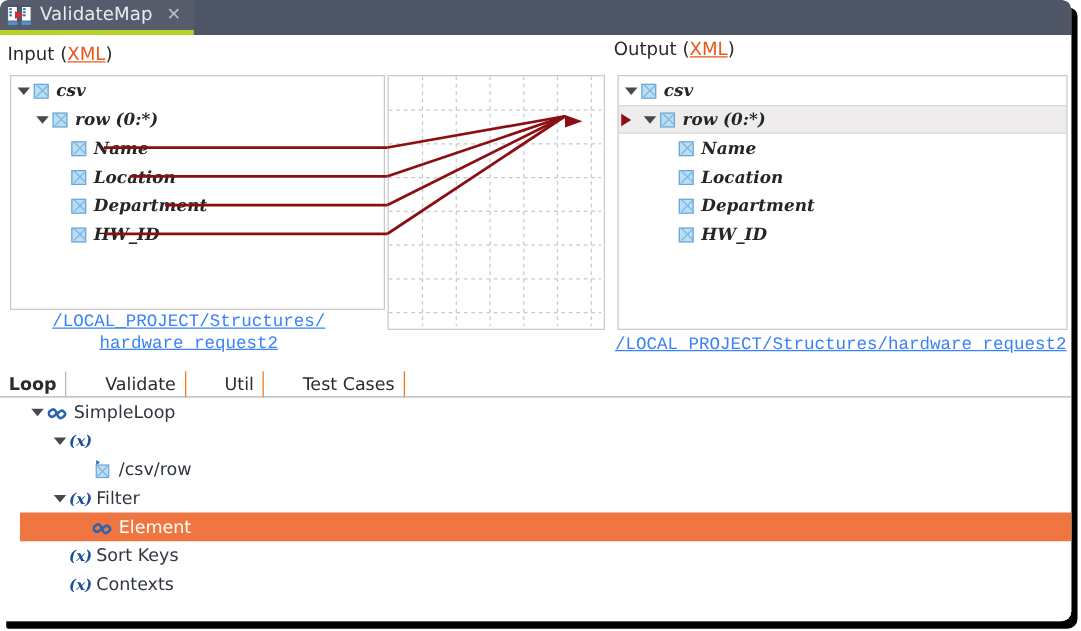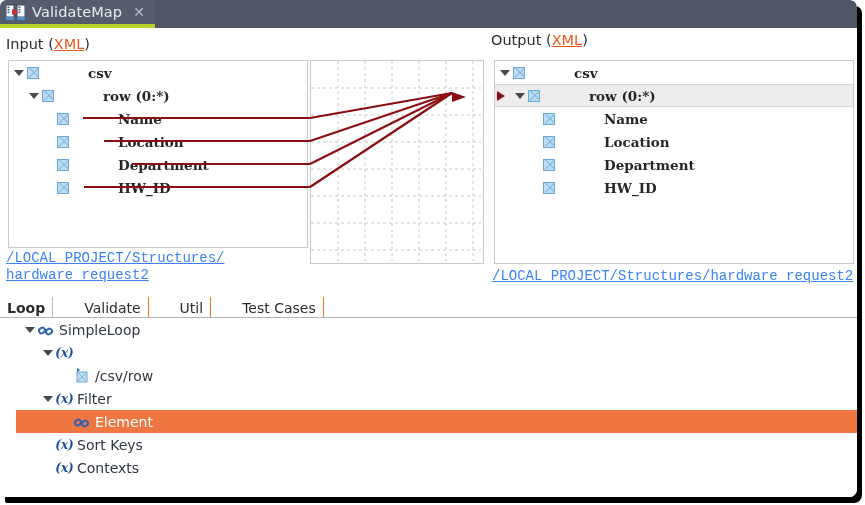--- a/index.html
+++ b/index.html
@@ -5,20 +5,21 @@
   html,body{margin:0;padding:0;background:#ffffff;}
   body{width:865px;height:505px;overflow:hidden;font-family:"DejaVu Sans","Liberation Sans",sans-serif;}
 
   #window{
     position:absolute;left:0;top:0;width:857px;height:497px;
     background:#ffffff;
     border-top-left-radius:7px;border-top-right-radius:7px;
     border-bottom-left-radius:2px;border-bottom-right-radius:8px;
     overflow:hidden;
     box-shadow:5px 6px 0 0 #000000;
+    text-align:center;
   }
 
   
   #titlebar{
     position:absolute;left:0;top:0;width:857px;height:28px;
     background:#4e5666;
     border-top-left-radius:7px;border-top-right-radius:7px;
   }
   #tab-validatemap{
     position:absolute;left:0;top:0;height:28px;
@@ -70,21 +71,21 @@
     width:12px;height:12px;flex:none;margin-right:6px;
     background:#bcddf3;border:1px solid #6aa8d6;box-sizing:border-box;position:relative;
   }
   .cbox::before,.cbox::after{
     content:"";position:absolute;left:-1px;top:4px;width:14px;height:1px;background:#7fb6de;
   }
   .cbox::before{transform:rotate(45deg);}
   .cbox::after{transform:rotate(-45deg);}
   .tlabel{
     font-family:"DejaVu Serif","Liberation Serif",serif;
-    font-weight:bold;font-size:13.5px;color:#262626;margin-left:43px;
+    font-style:italic;font-weight:bold;font-size:13.5px;color:#262626;
   }
   .arrowmark{
     position:absolute;left:2px;top:6px;width:0;height:0;
     border-top:5px solid transparent;border-bottom:5px solid transparent;
     border-left:8px solid #8b0f12;
   }
 
   
   .pathlink{
     position:absolute;color:#3b82f6;text-decoration:underline;

